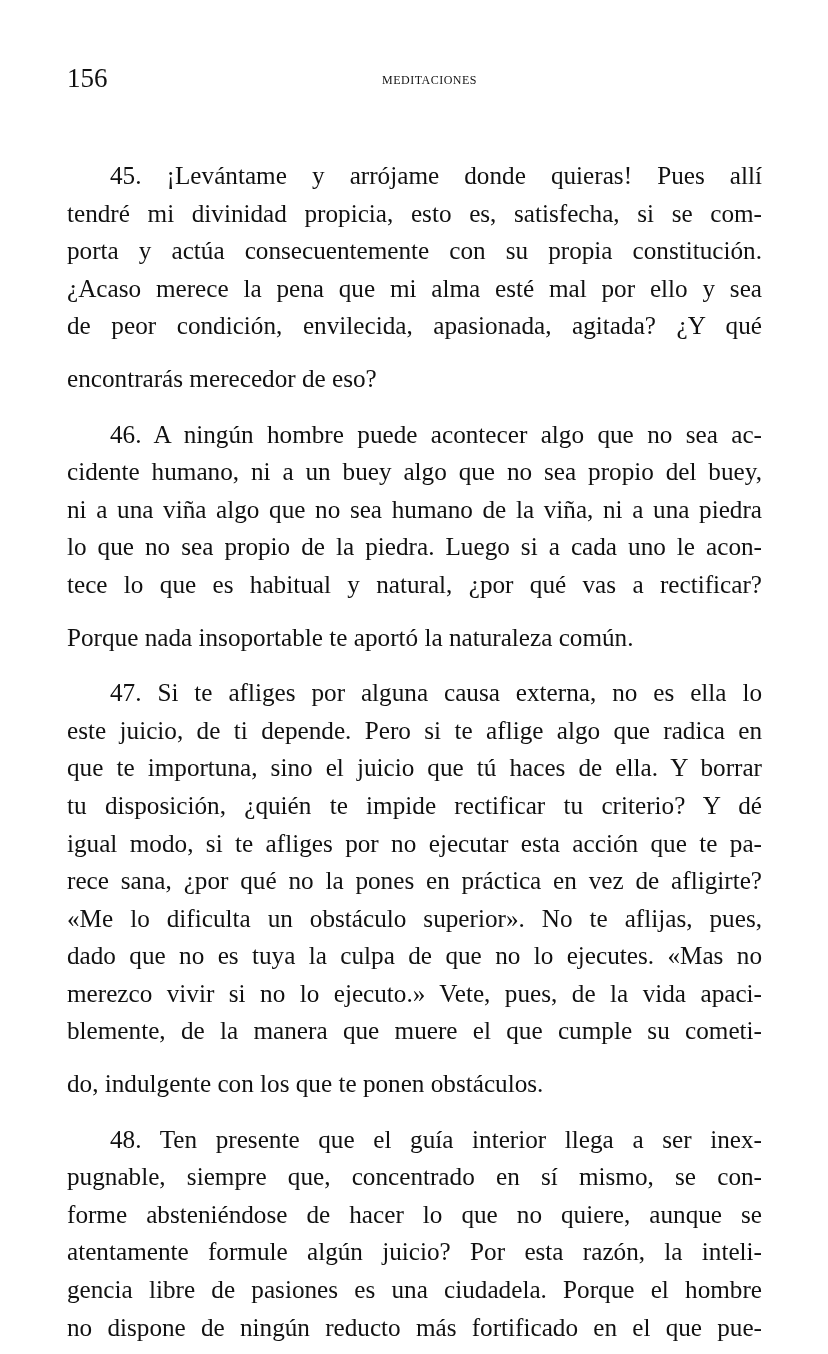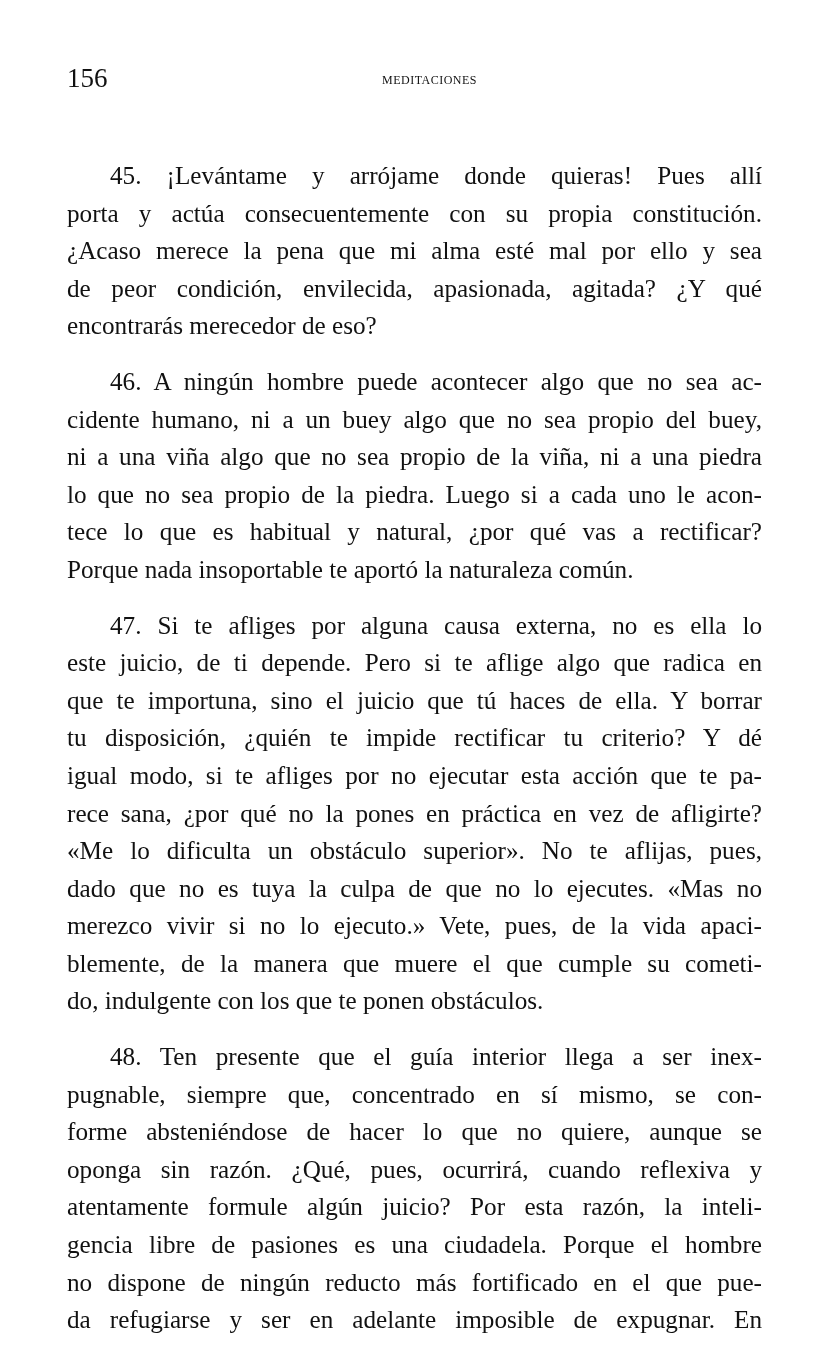--- a/index.html
+++ b/index.html
@@ -24,44 +24,45 @@
       position: absolute; top: 157px; left: 67px; width: 695px;
     }
     .para {
       margin: 0 0 18px 0;
       font-size: 25.2px; line-height: 37.6px;
       text-align: justify; text-indent: 43px;
       hyphens: manual;
     }
     .para .line { display: block; text-align: justify; text-align-last: justify; text-indent: 0; }
     .para .line.first { padding-left: 43px; }
-    .para .line.last { text-align-last: left; }
+    .para .line.last { text-align-last: left; margin-top: 15px; }
   </style>
 </head>
 <body>
 
 <div class="running-head">
   <span class="page-number">156</span>
   <span class="running-title">MEDITACIONES</span>
 </div>
 
 <div class="body-text">
 
   <p class="para" style="text-indent:0">
     <span class="line first">45. ¡Levántame y arrójame donde quieras! Pues allí</span>
+    <span class="line">tendré mi divinidad propicia, esto es, satisfecha, si se com-</span>
     <span class="line">porta y actúa consecuentemente con su propia constitución.</span>
     <span class="line">¿Acaso merece la pena que mi alma esté mal por ello y sea</span>
     <span class="line">de peor condición, envilecida, apasionada, agitada? ¿Y qué</span>
     <span class="line last">encontrarás merecedor de eso?</span>
   </p>
 
   <p class="para" style="text-indent:0">
     <span class="line first">46. A ningún hombre puede acontecer algo que no sea ac-</span>
     <span class="line">cidente humano, ni a un buey algo que no sea propio del buey,</span>
-    <span class="line">ni a una viña algo que no sea propio de la viña, ni a una piedra</span>
+    <span class="line">ni a una viña algo que no sea humano de la viña, ni a una piedra</span>
     <span class="line">lo que no sea propio de la piedra. Luego si a cada uno le acon-</span>
     <span class="line">tece lo que es habitual y natural, ¿por qué vas a rectificar?</span>
     <span class="line last">Porque nada insoportable te aportó la naturaleza común.</span>
   </p>
 
   <p class="para" style="text-indent:0">
     <span class="line first">47. Si te afliges por alguna causa externa, no es ella lo</span>
     <span class="line">este juicio, de ti depende. Pero si te aflige algo que radica en</span>
     <span class="line">que te importuna, sino el juicio que tú haces de ella. Y borrar</span>
     <span class="line">tu disposición, ¿quién te impide rectificar tu criterio? Y dé</span>
@@ -71,19 +72,18 @@
     <span class="line">dado que no es tuya la culpa de que no lo ejecutes. «Mas no</span>
     <span class="line">merezco vivir si no lo ejecuto.» Vete, pues, de la vida apaci-</span>
     <span class="line">blemente, de la manera que muere el que cumple su cometi-</span>
     <span class="line last">do, indulgente con los que te ponen obstáculos.</span>
   </p>
 
   <p class="para" style="text-indent:0">
     <span class="line first">48. Ten presente que el guía interior llega a ser inex-</span>
     <span class="line">pugnable, siempre que, concentrado en sí mismo, se con-</span>
     <span class="line">forme absteniéndose de hacer lo que no quiere, aunque se</span>
-    <span class="line">oponga sin razón. ¿Qué, pues, ocurrirá, cuando reflexiva y</span>
     <span class="line">atentamente formule algún juicio? Por esta razón, la inteli-</span>
     <span class="line">gencia libre de pasiones es una ciudadela. Porque el hombre</span>
     <span class="line">no dispone de ningún reducto más fortificado en el que pue-</span>
     <span class="line">da refugiarse y ser en adelante imposible de expugnar. En</span>
   </p>
 </div>
 
 </body></html>

